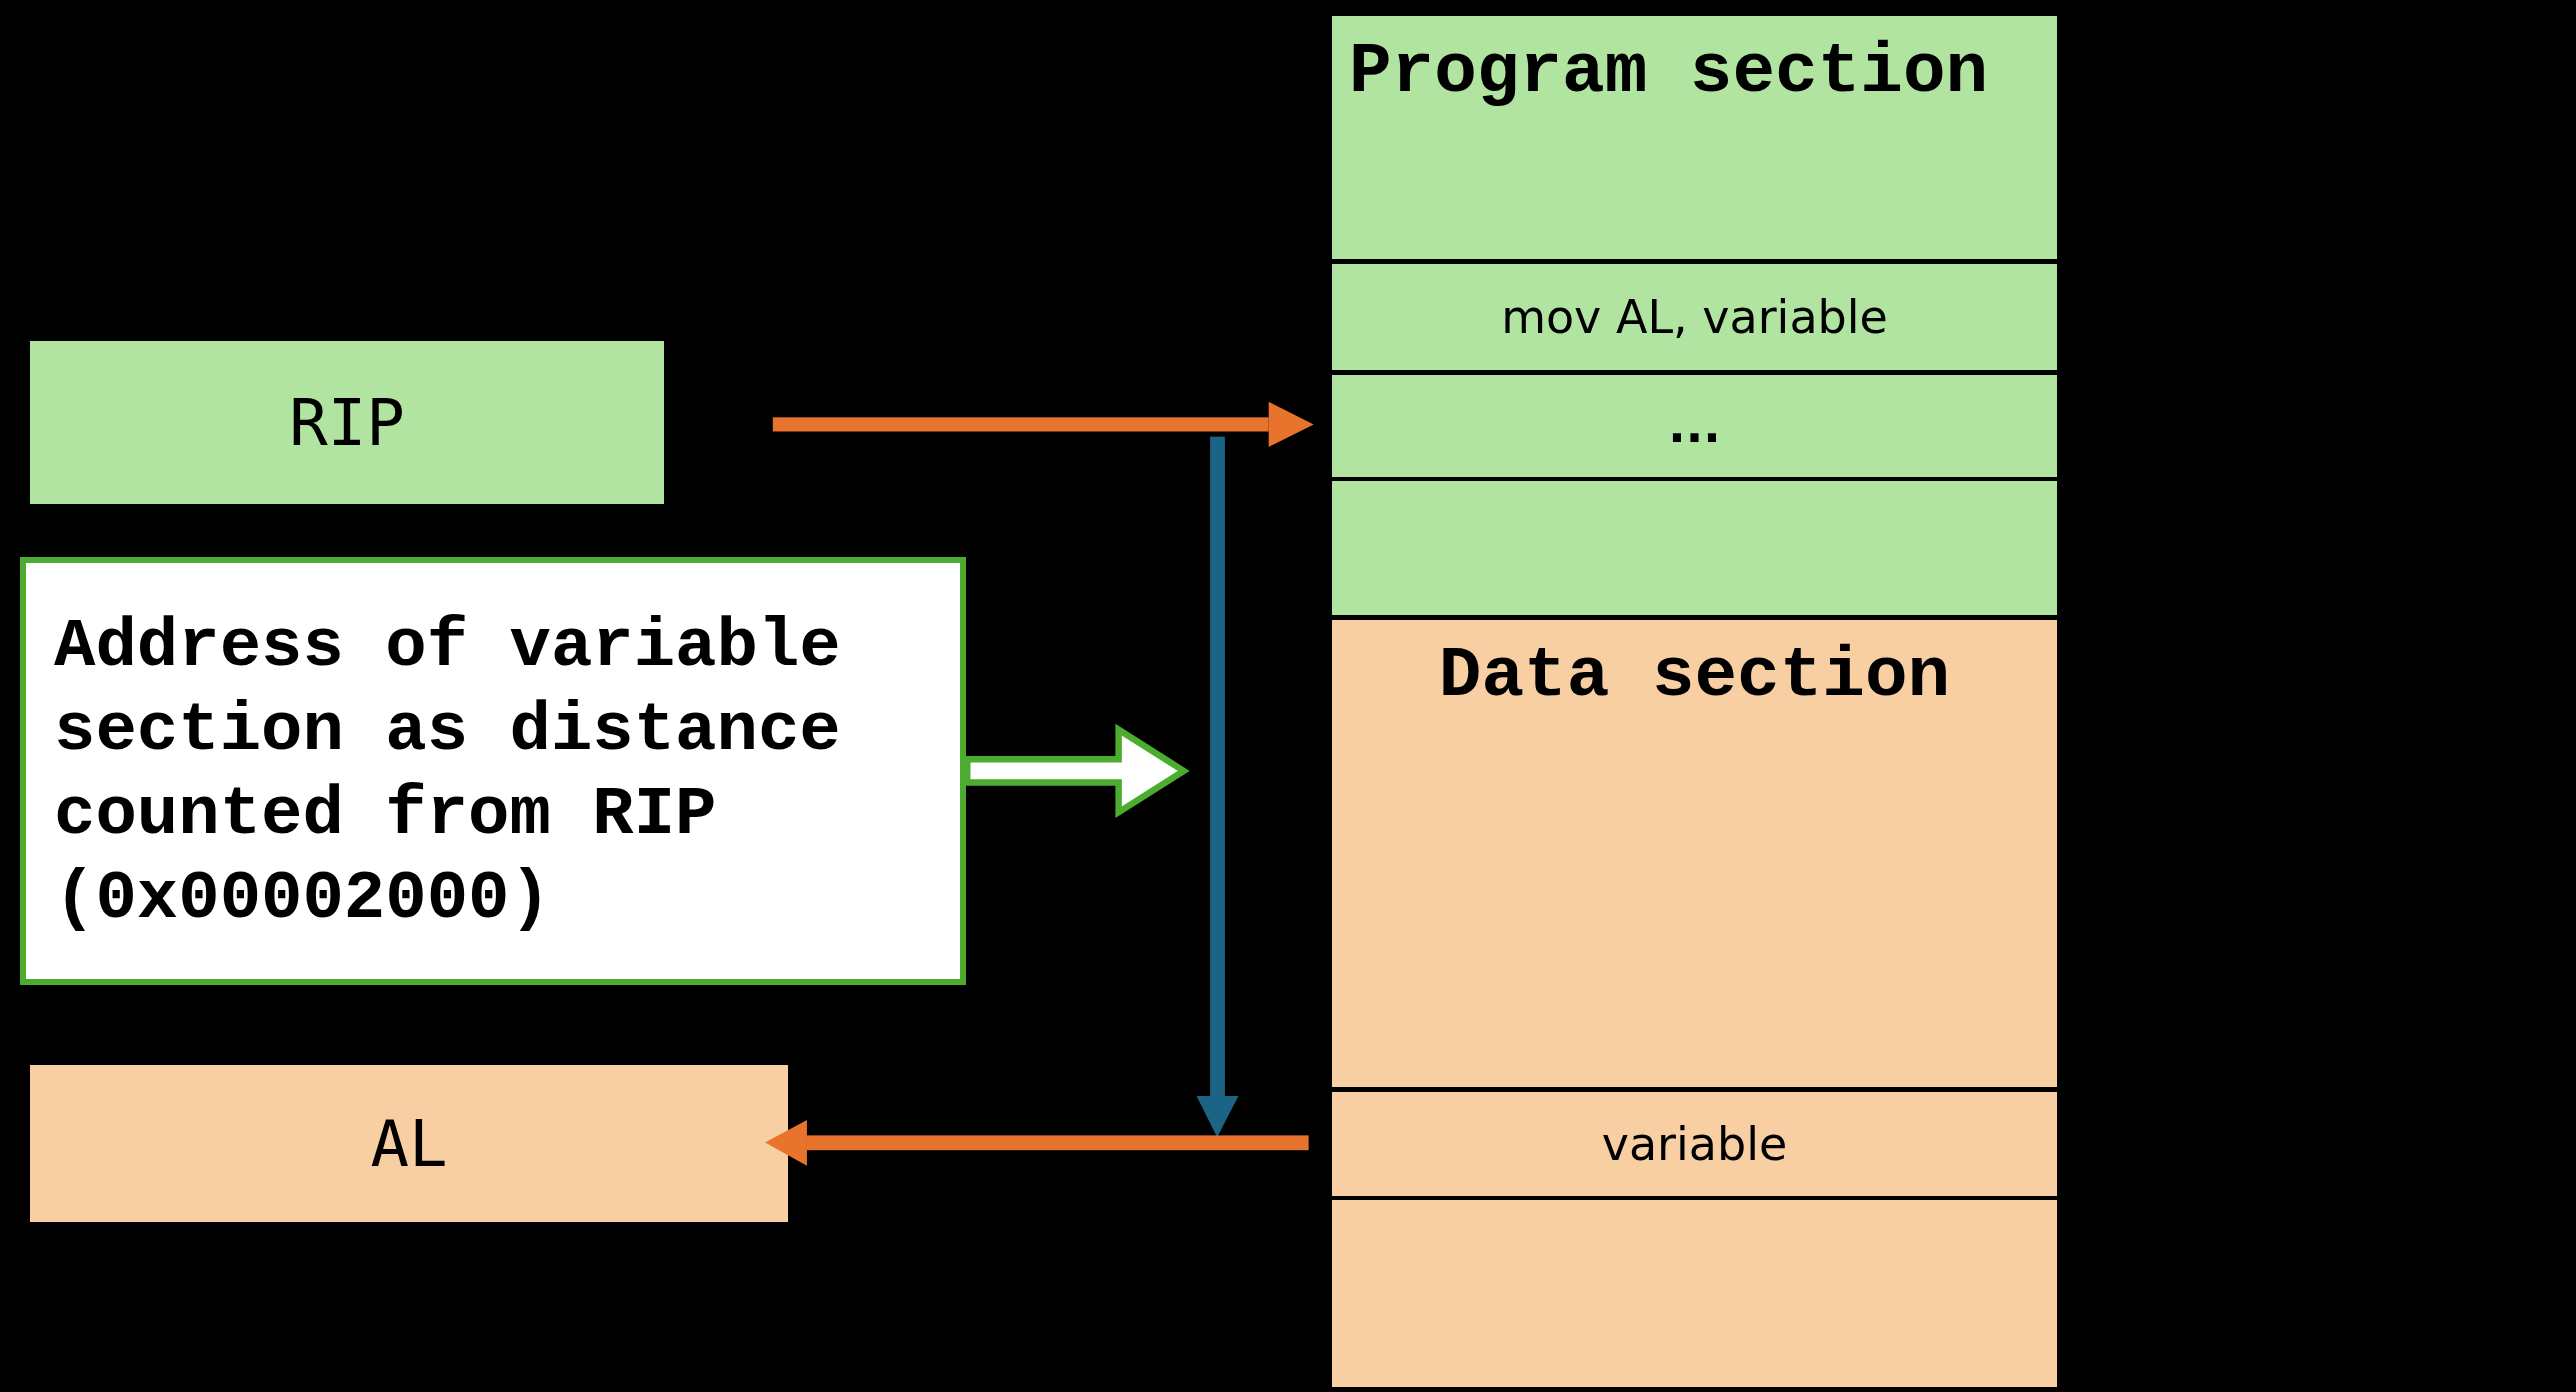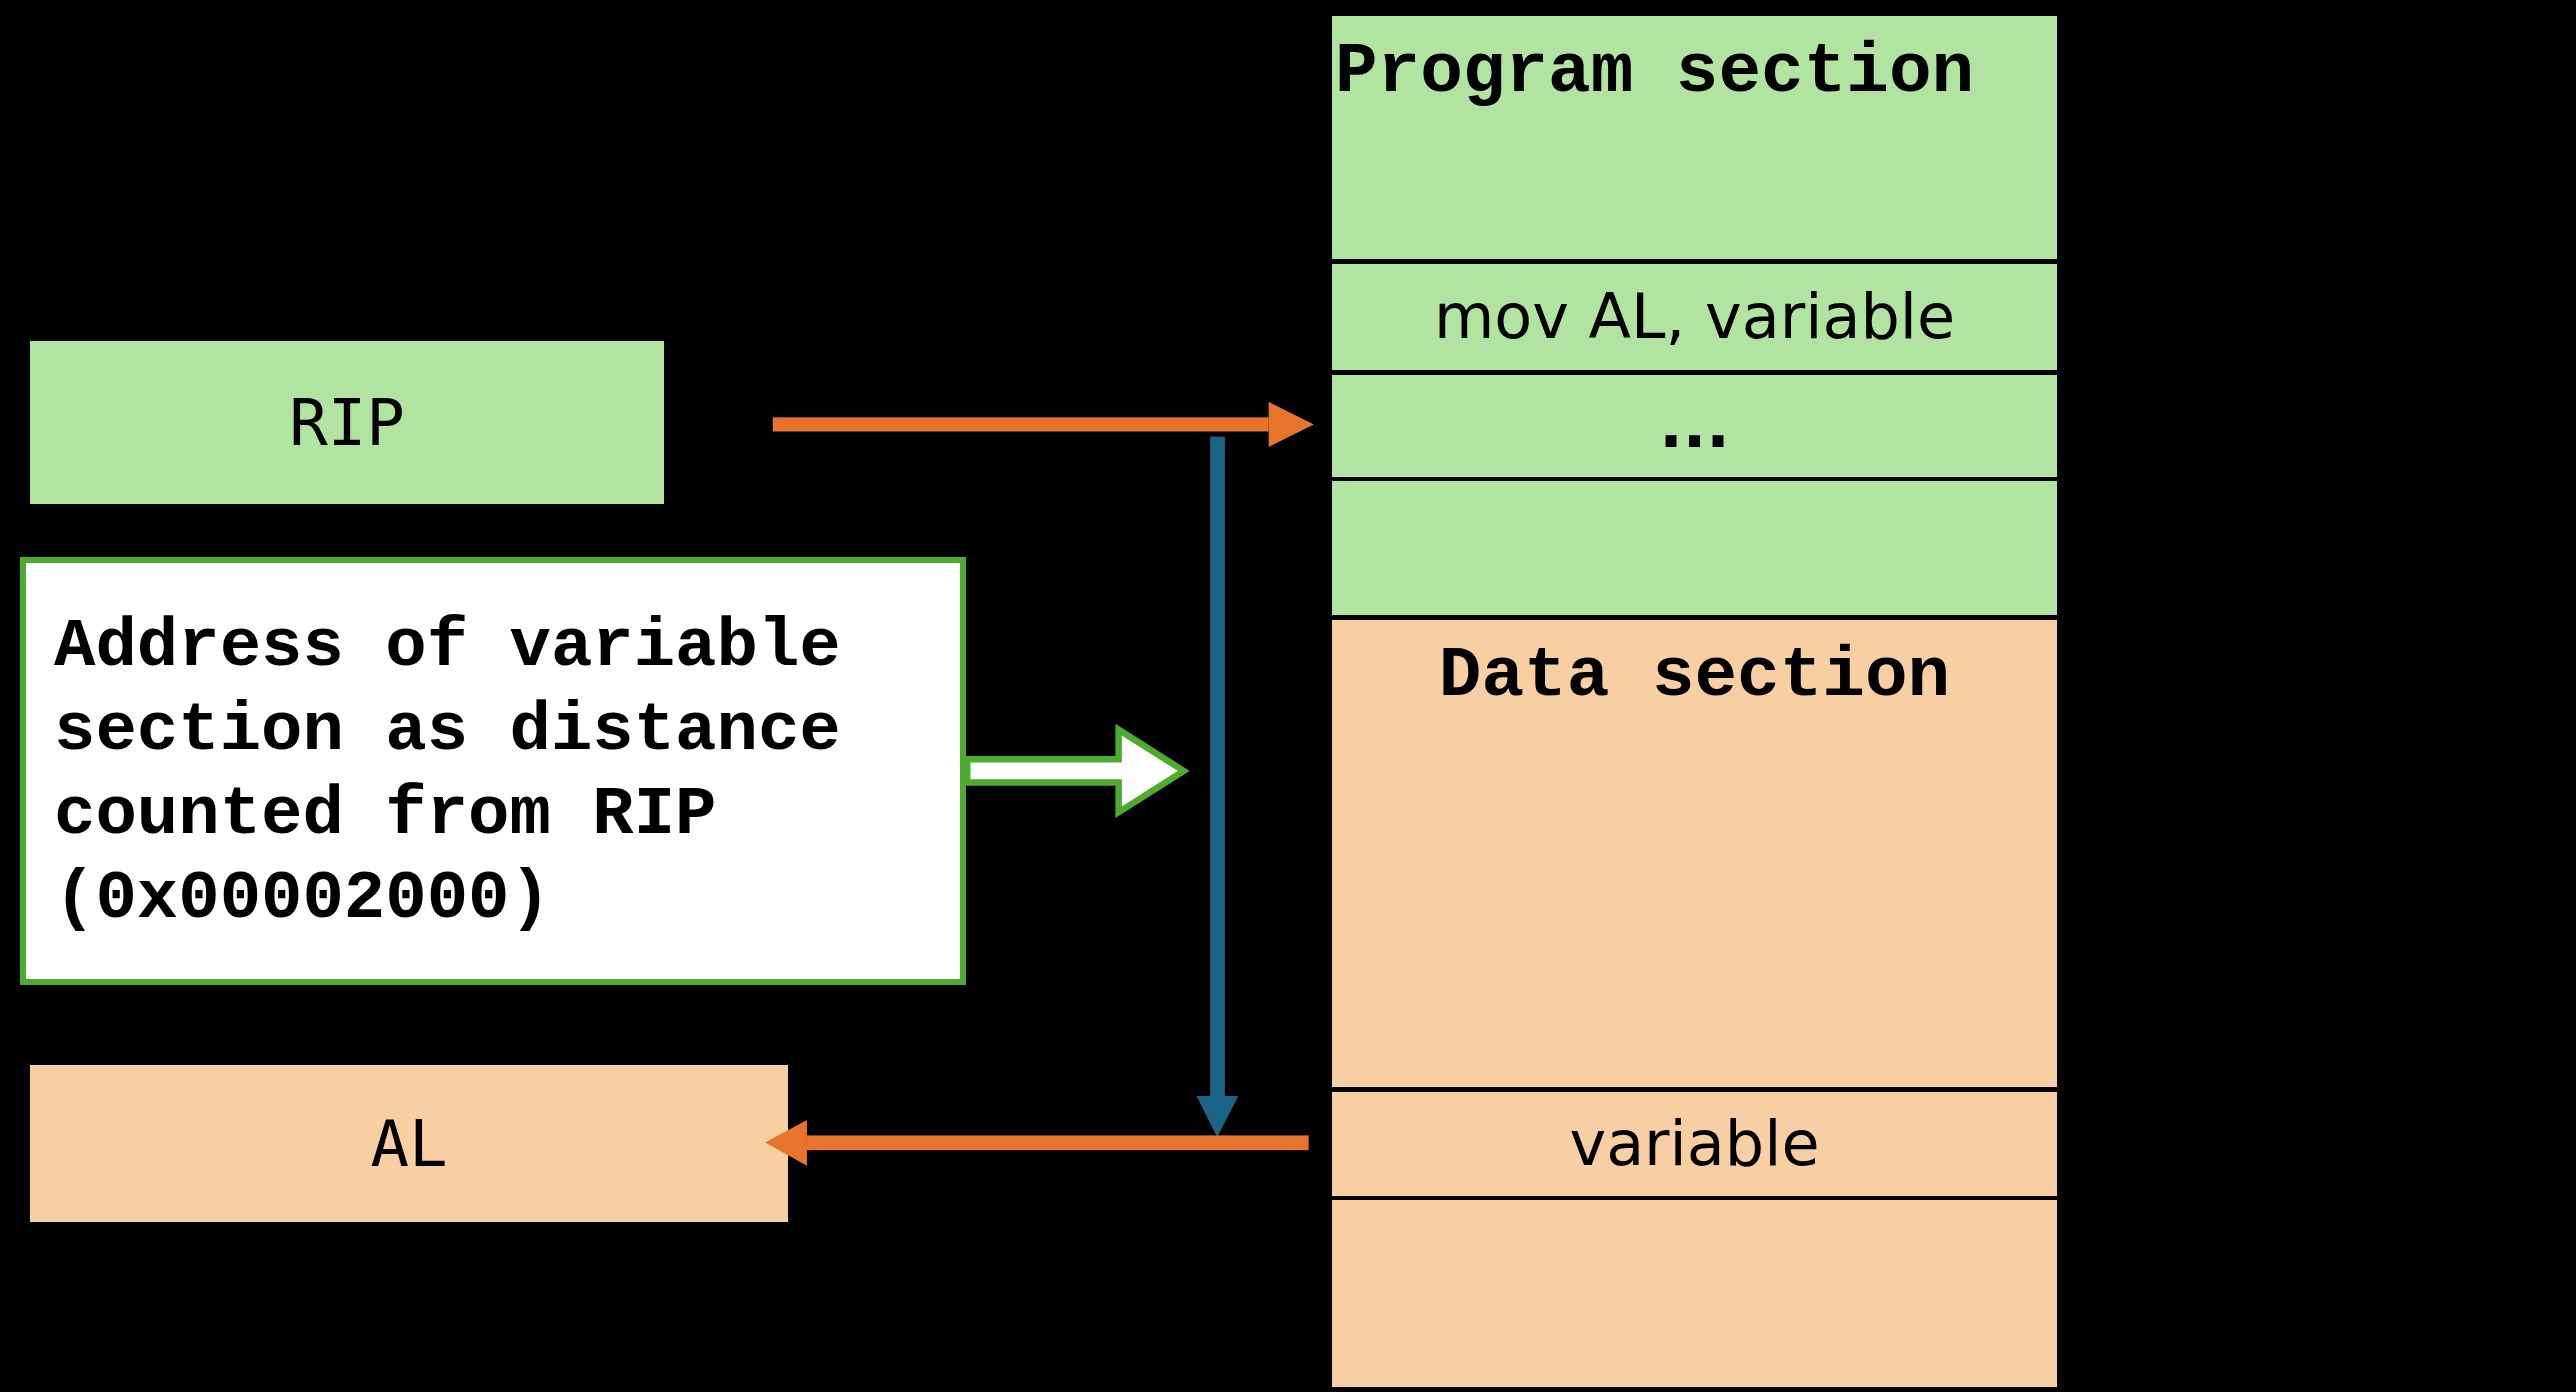--- a/index.html
+++ b/index.html
@@ -46,30 +46,30 @@
 
   
   .mem-row{left:1332px;width:725px;}
   .mem-green{background:var(--green-light);}
   .mem-peach{background:var(--peach);}
   .mem-header{
     font-family:"Liberation Mono", monospace;
     font-weight:bold;font-size:71px;line-height:84px;
     padding-top:14px;
   }
-  #row-program{top:16px;height:243px;padding-left:3px;}
+  #row-program{top:16px;height:243px;padding-left:17px;}
   #row-instruction{top:264px;height:106px;}
   #row-ellipsis{top:375px;height:102px;}
   #row-empty-green{top:481px;height:134px;}
   #row-data{top:620px;height:467px;text-align:center;}
   #row-variable{top:1092px;height:104px;}
   #row-empty-peach{top:1200px;height:187px;}
   .mem-label{
     display:flex;align-items:center;justify-content:center;
-    font-size:62px;line-height:1;
+    font-size:46px;line-height:1;
   }
   #row-ellipsis .cell-text{font-weight:bold;}
 
   #arrows{position:absolute;left:0;top:0;}
 </style>
 </head>
 <body>
 
 <div id="canvas">
 

